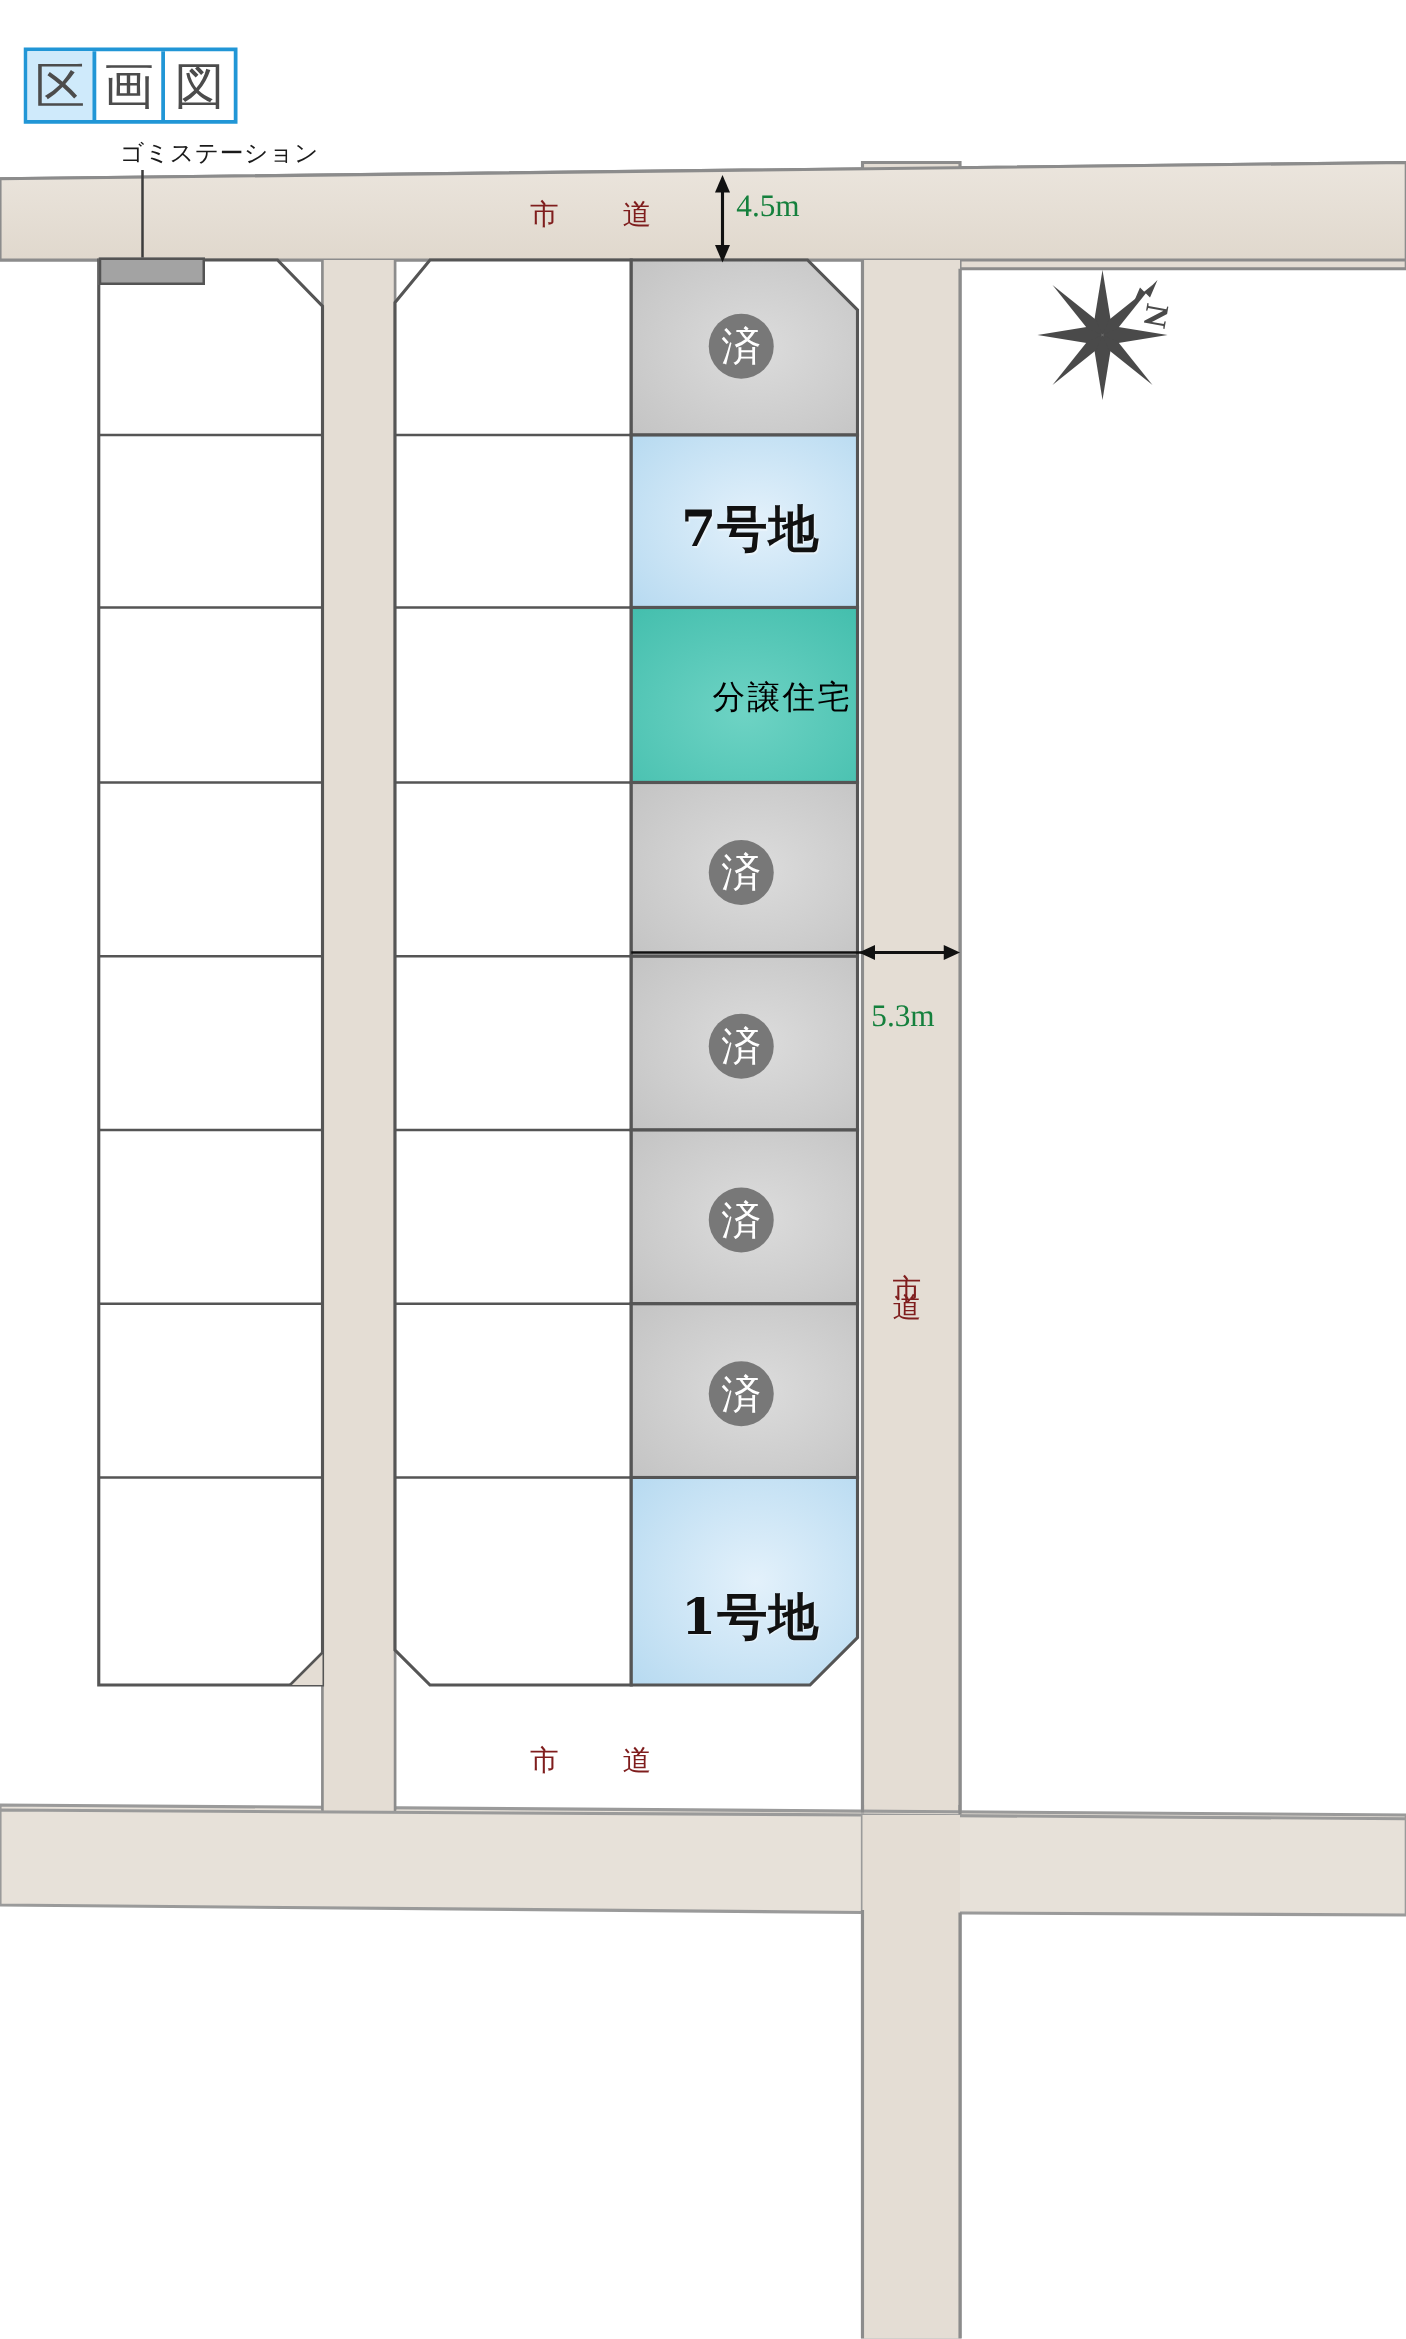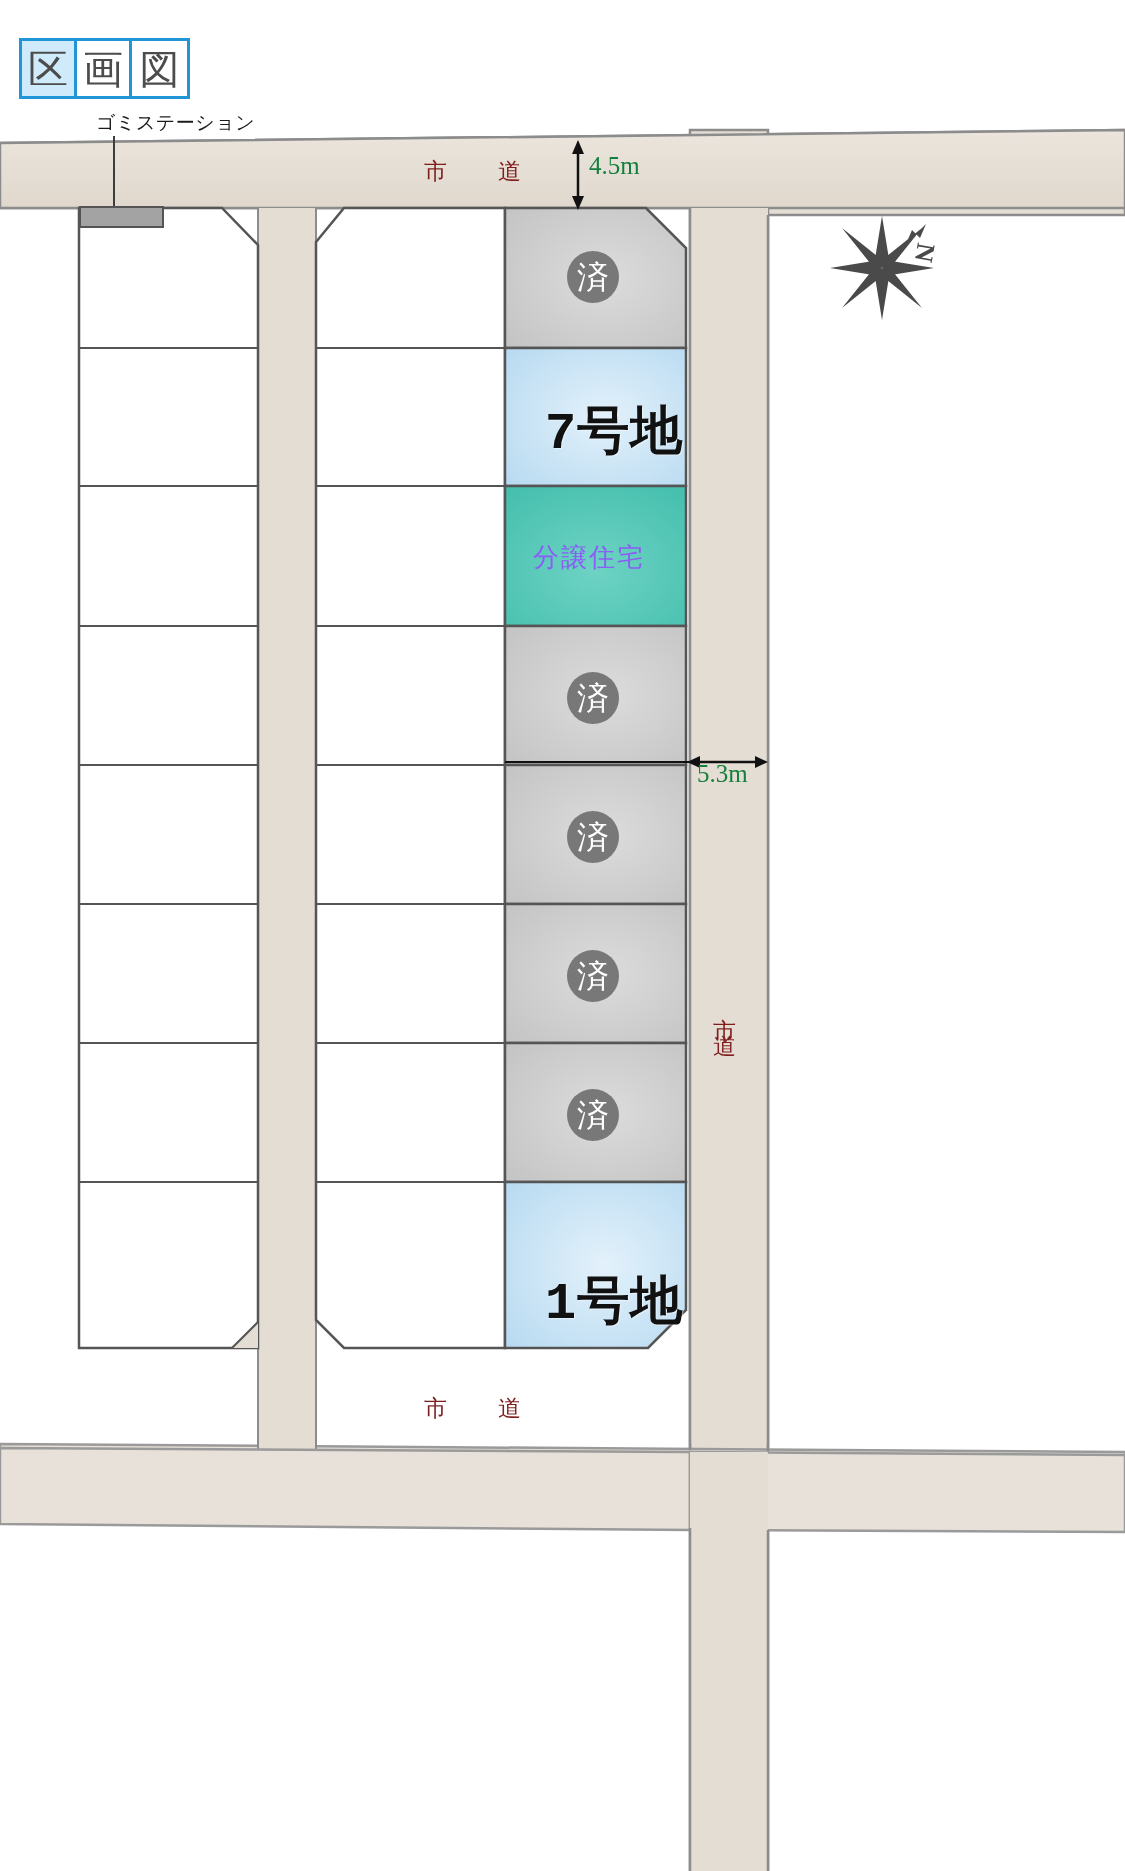--- a/index.html
+++ b/index.html
@@ -84,30 +84,30 @@
   
   .plot-label {
     position: absolute;
     font-family: "DejaVu Serif", "Liberation Serif", serif;
     font-weight: bold;
     color: #111111;
     white-space: nowrap;
     text-shadow: 1px 1px 1px rgba(255,255,255,0.5);
   }
   .plot-label.lot {
-    font-size: 52px;
+    font-size: 40px;
     letter-spacing: 1px;
-    font-family: Liberation Mono, monospace;
   }
   .plot-label.bunjyo {
     font-size: 26px;
-    color: #8b5cf6;
+    color: #000000;
     font-weight: normal;
     letter-spacing: 2px;
     text-shadow: none;
+    margin-left: 37px;
   }
 
   .sold-badge {
     position: absolute;
     width: 52px;
     height: 52px;
     border-radius: 50%;
     background: #787878;
     color: #ffffff;
     display: flex;
@@ -288,21 +288,21 @@
   <div class="sold-badge" style="left:567px; top:950px;">済</div>
   <div class="sold-badge" style="left:567px; top:1089px;">済</div>
 
   <div class="plot-label lot" style="left:545px; top:1242px;margin-top:24px;">1号地</div>
 
   <div class="road-label" style="left:424px; top:156px;">市　道</div>
   <div class="road-label" style="left:424px; top:1393px;">市　道</div>
   <div class="road-label vertical" style="left:713px; top:1000px;">市道</div>
 
   <div class="dim-label" style="left:589px; top:152px;">4.5m</div>
-  <div class="dim-label" style="left:697px; top:760px;">5.3m</div>
+  <div class="dim-label" style="left:697px; top:800px;">5.3m</div>
 
   <svg id="compass" viewBox="0 0 120 120">
     <g transform="translate(60,60)">
 
       <polygon points="0,-52 7,-9 0,0 -7,-9" fill="#4a4a4a"></polygon>
       <polygon points="0,52 7,9 0,0 -7,9" fill="#4a4a4a"></polygon>
       <polygon points="-52,0 -9,-7 0,0 -9,7" fill="#4a4a4a"></polygon>
       <polygon points="52,0 9,-7 0,0 9,7" fill="#4a4a4a"></polygon>
 
       <polygon points="-40,-40 -5,-12 0,0 -12,-5" fill="#4a4a4a"></polygon>

